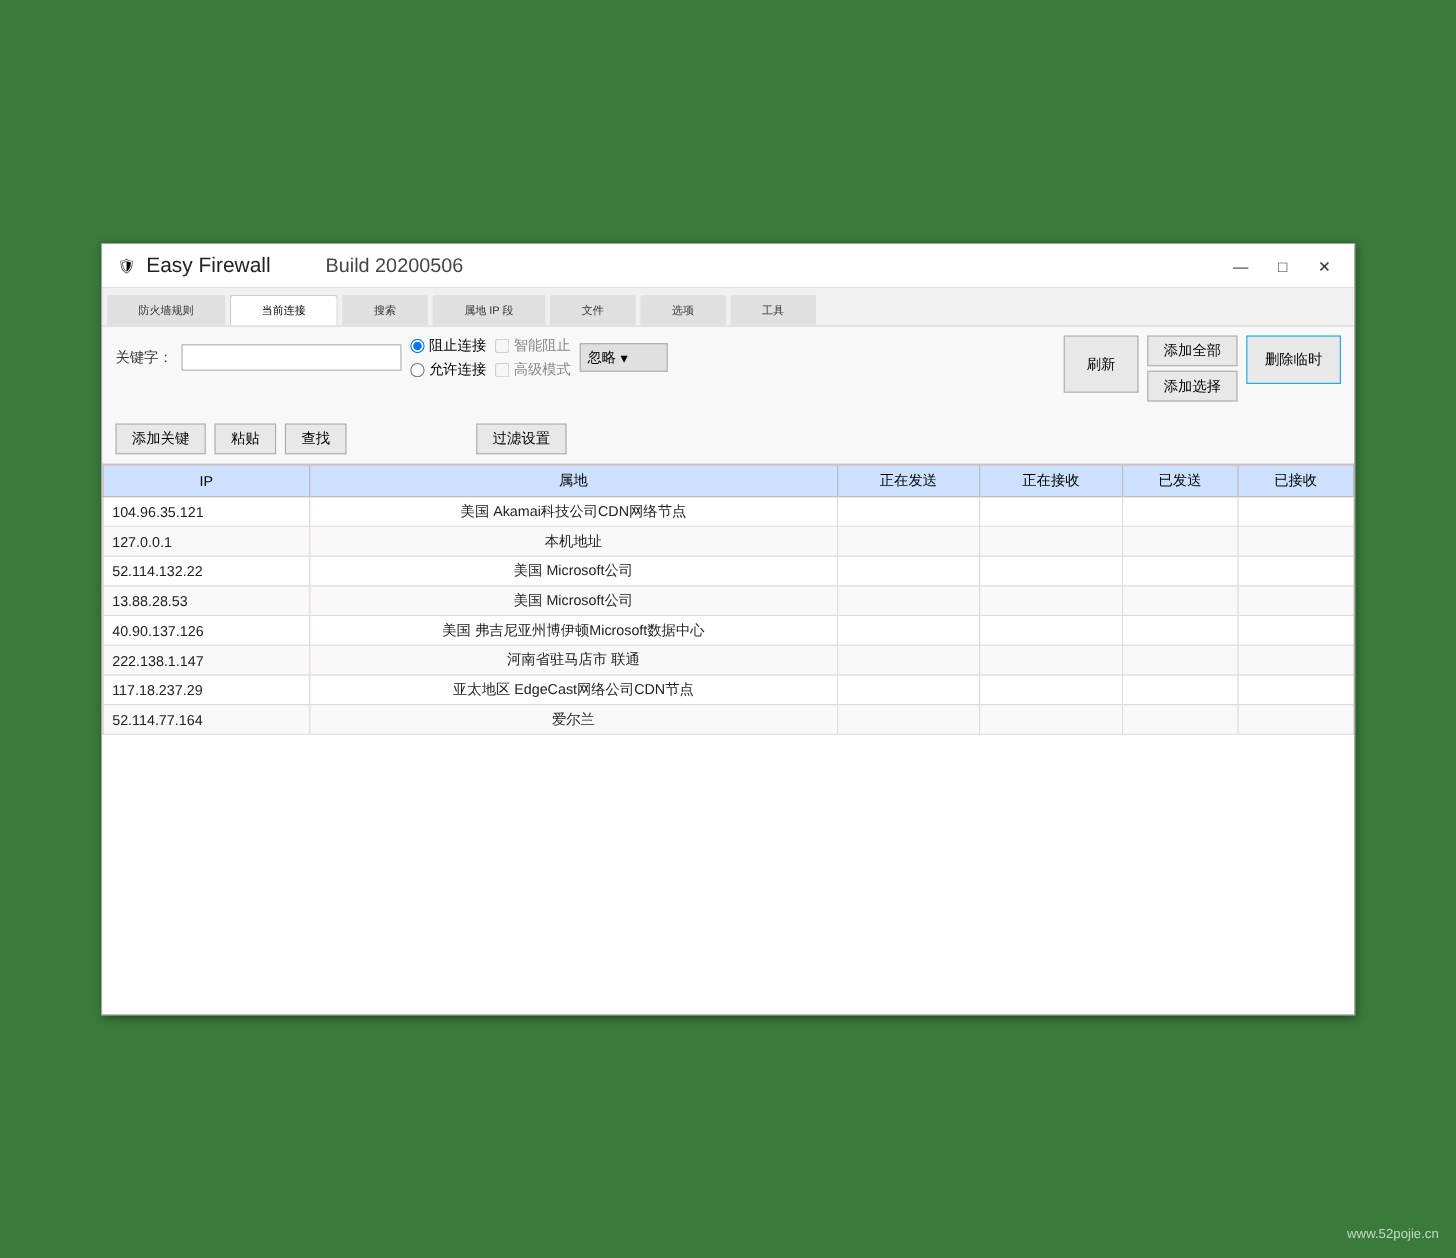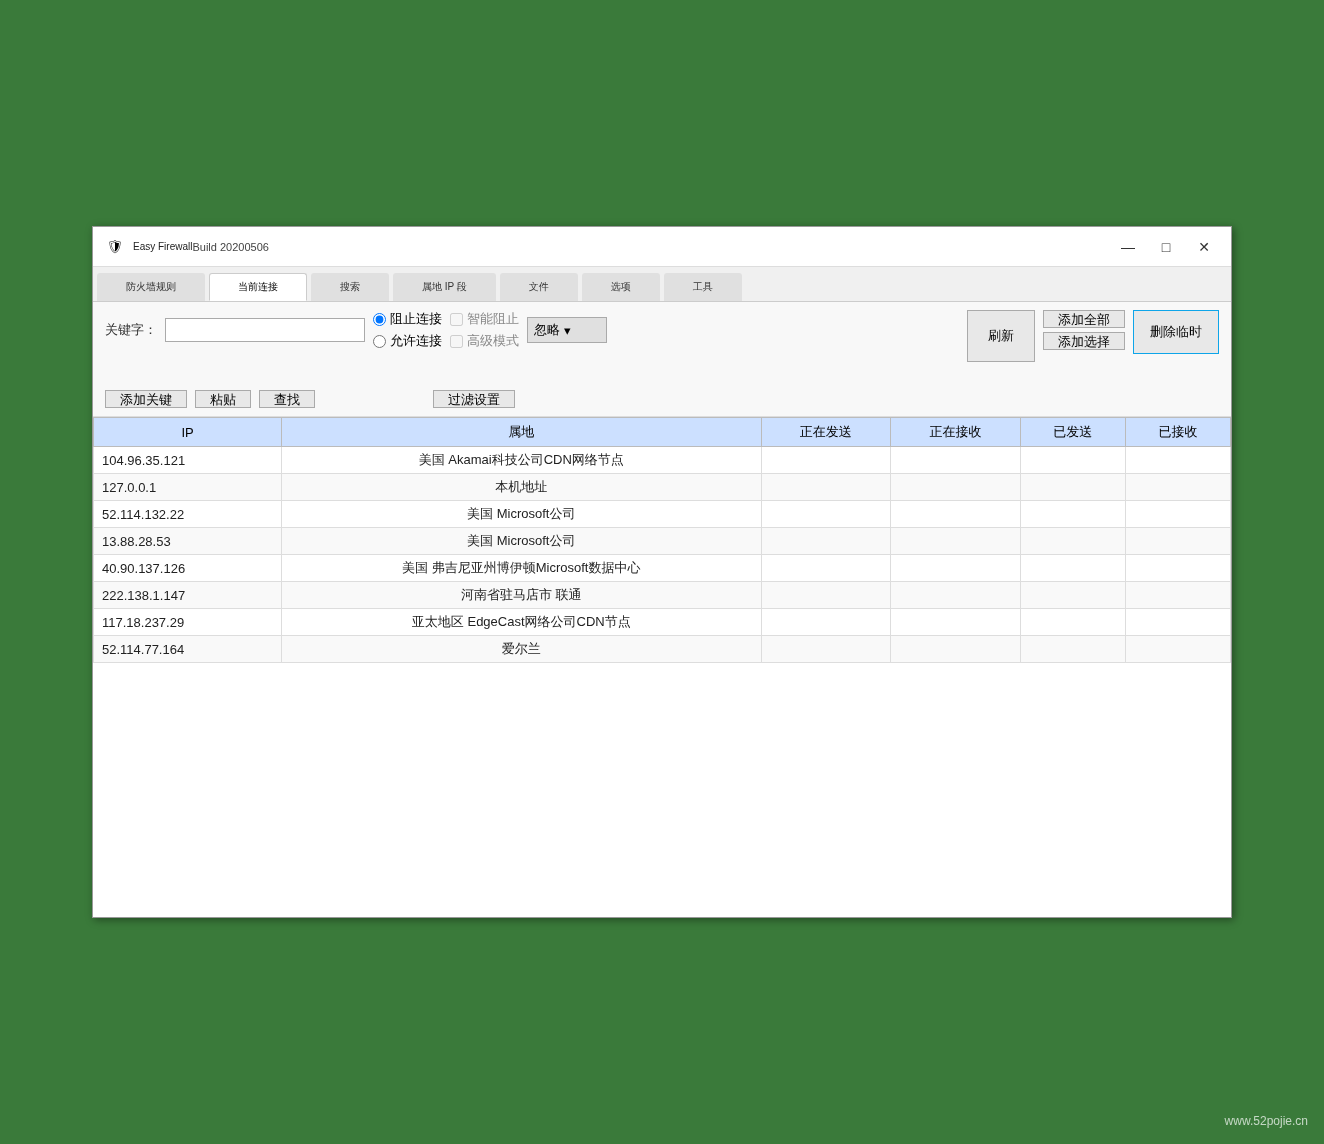--- a/index.html
+++ b/index.html
@@ -29,27 +29,28 @@
     }
     .title-bar-icon {
       width: 20px;
       height: 20px;
       margin-right: 8px;
       display: flex;
       align-items: center;
       justify-content: center;
     }
     .title-bar-title {
-      font-size: 10px;
+      font-size: 19px;
       color: #222;
       font-weight: normal;
     }
     .title-bar-build {
-      font-size: 11px;
+      font-size: 18px;
       color: #444;
+      margin-left: 50px;
     }
     .title-bar-controls {
       margin-left: auto;
       display: flex;
       gap: 8px;
     }
     .win-btn {
       width: 30px;
       height: 24px;
       border: none;
@@ -145,21 +146,21 @@
       background: #e0e0e0;
       border: 1px solid #aaa;
       cursor: pointer;
       font-size: 13px;
       display: flex;
       align-items: center;
       gap: 4px;
       min-width: 80px;
     }
     .toolbar-btn {
-      height: 18px;
+      height: 28px;
       padding: 0 14px;
       background: #e8e8e8;
       border: 1px solid #aaa;
       cursor: pointer;
       font-size: 13px;
       white-space: nowrap;
     }
     .refresh-btn {
       height: 52px;
       padding: 0 20px;

